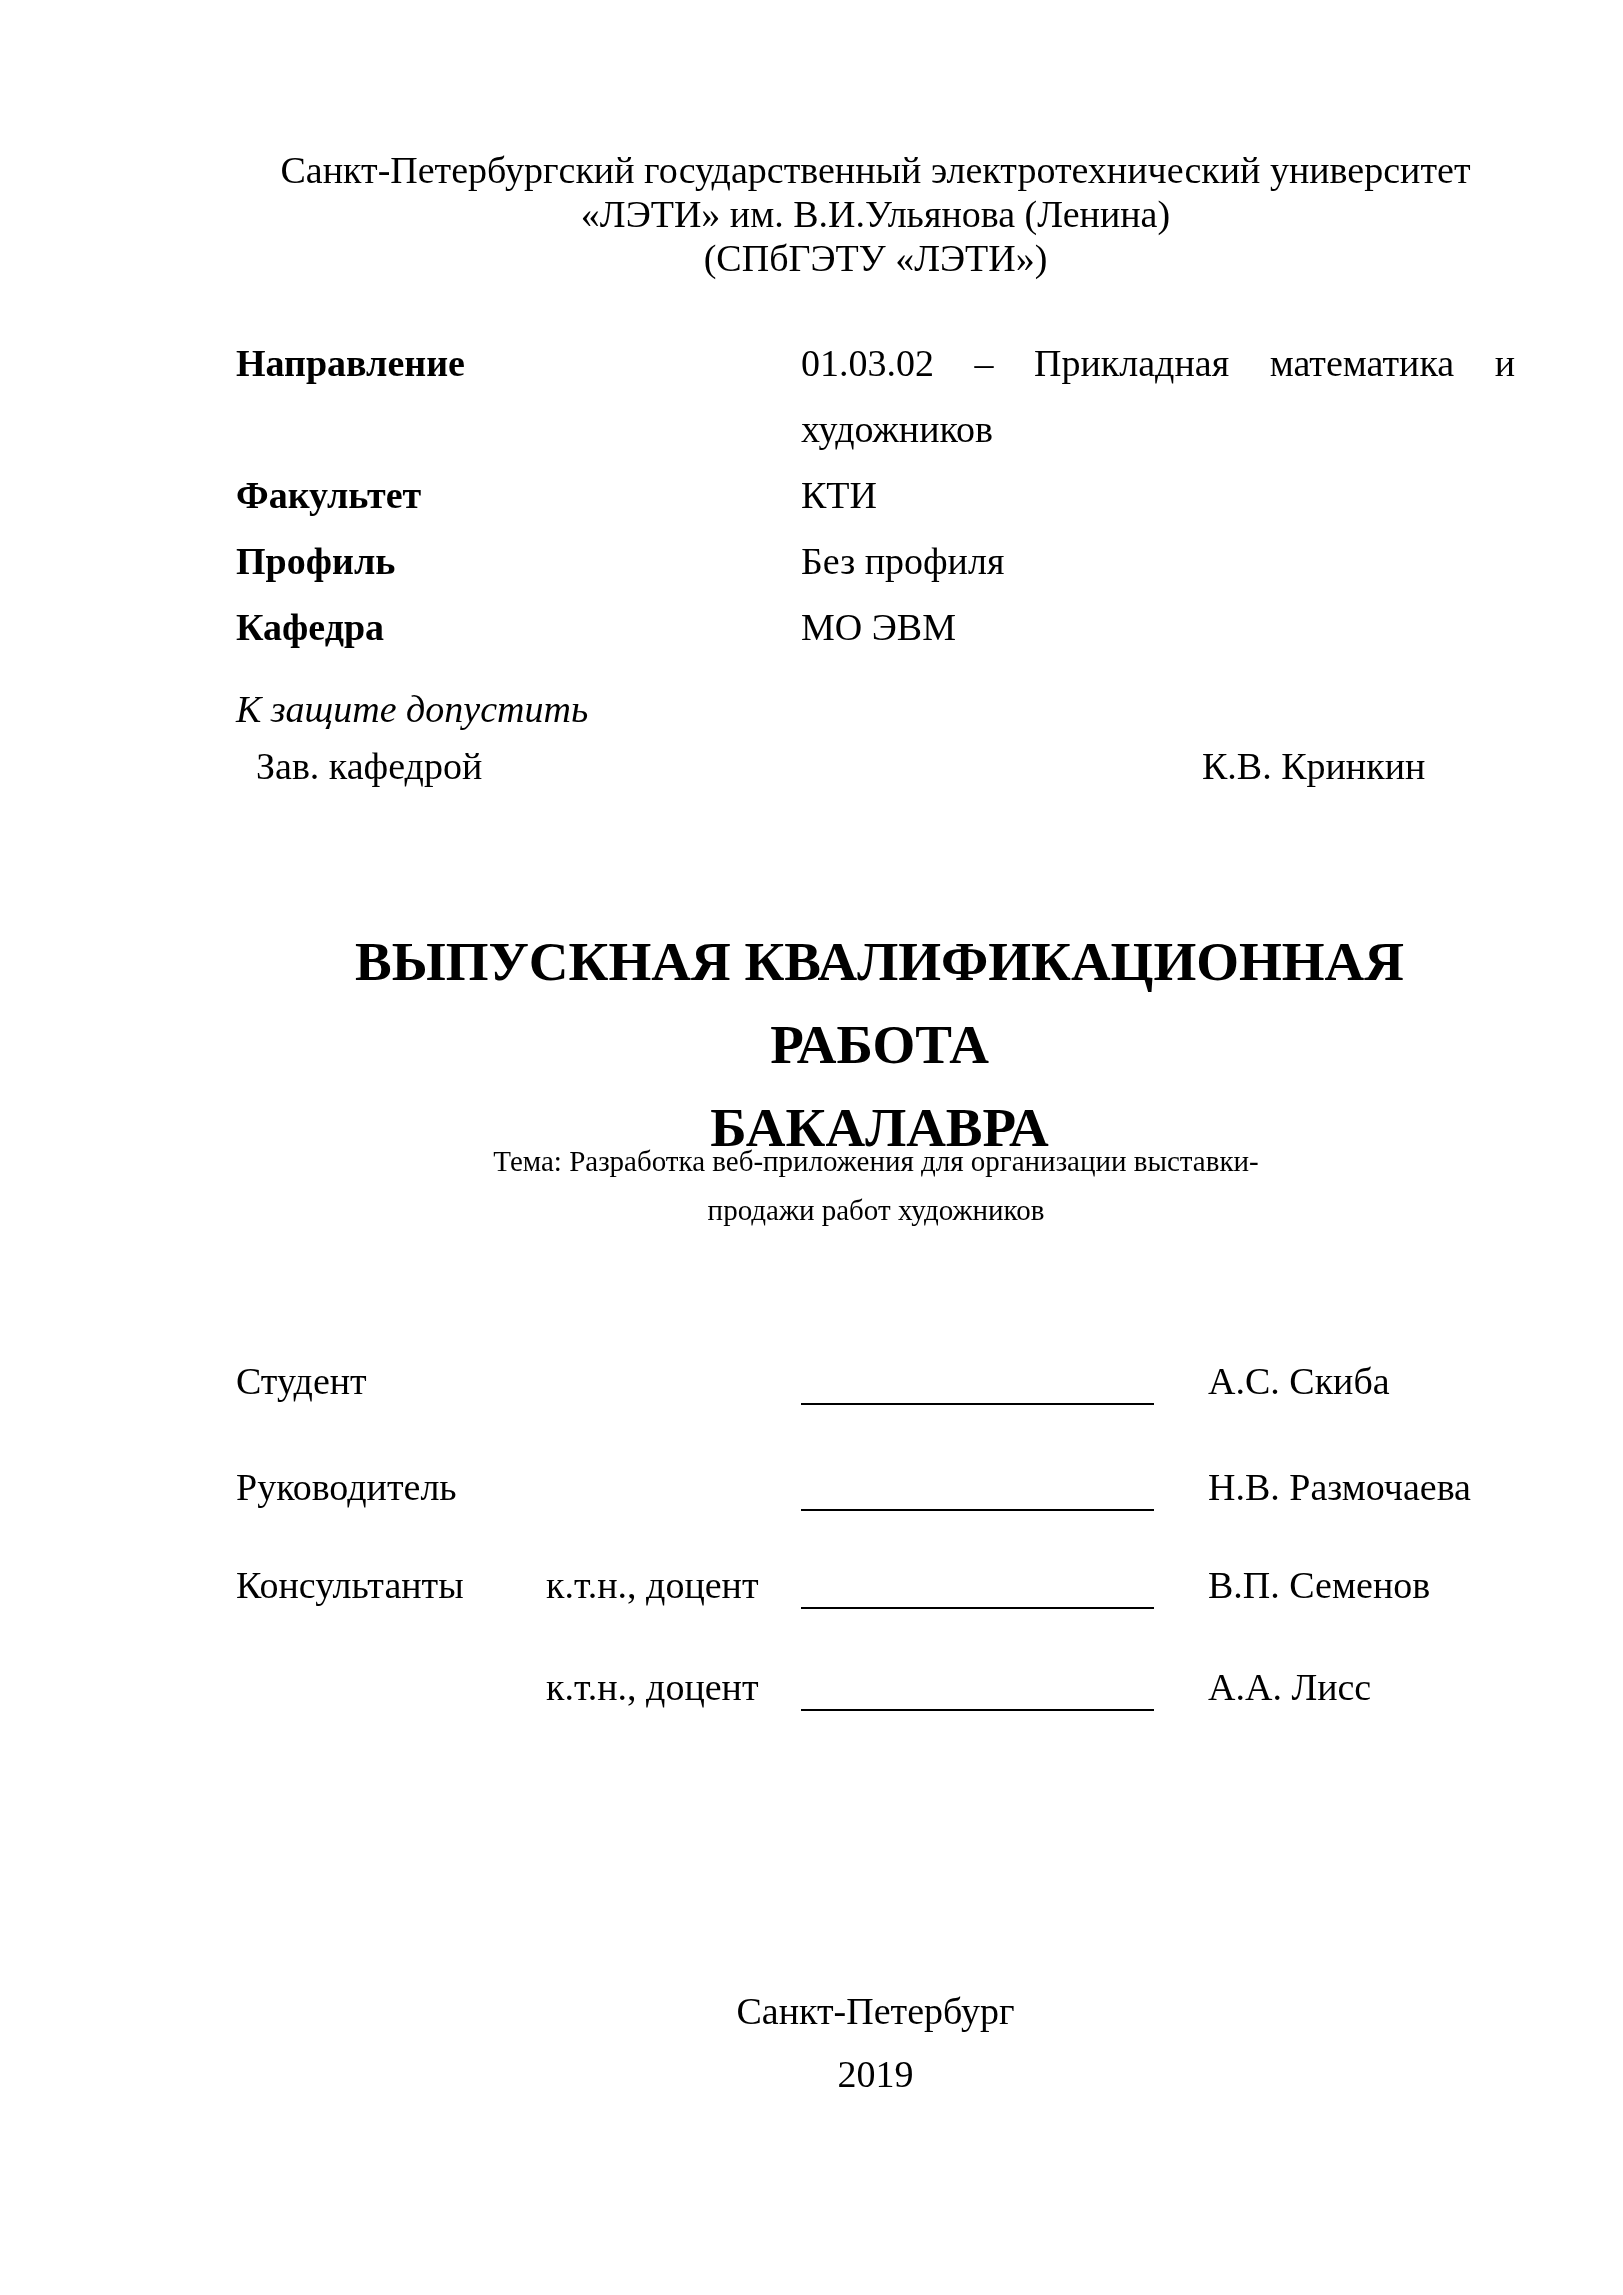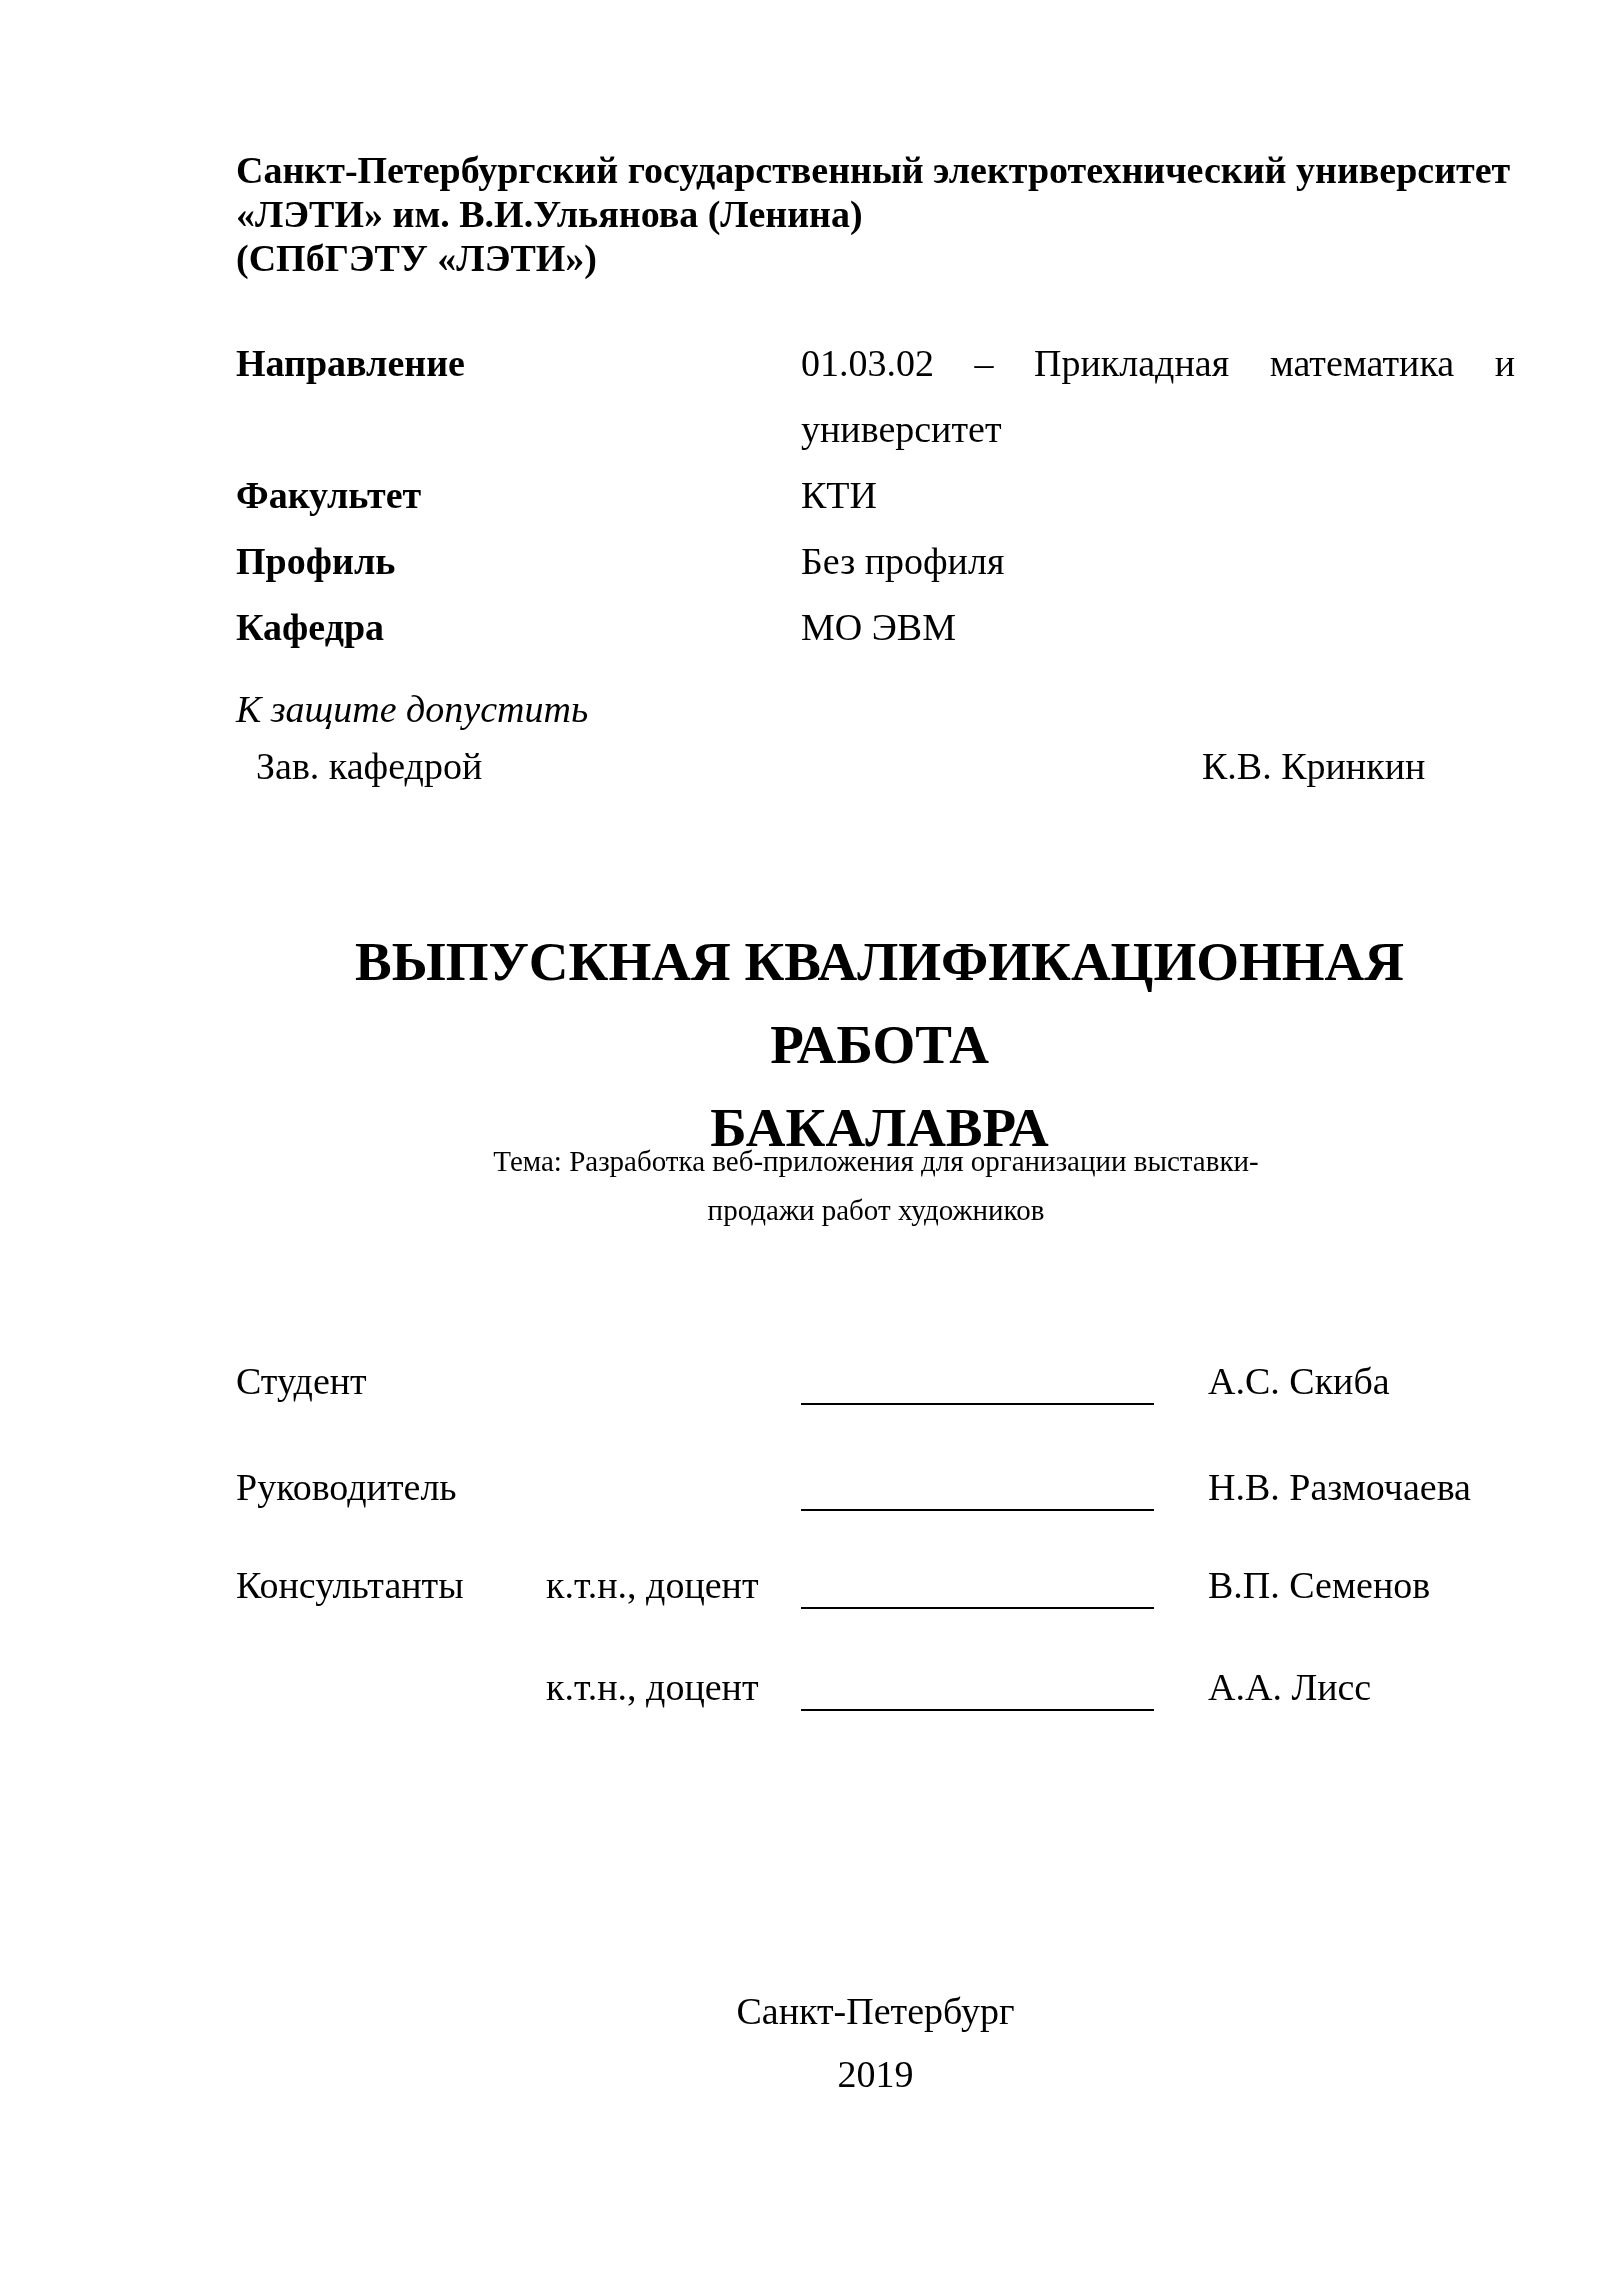--- a/index.html
+++ b/index.html
@@ -15,22 +15,22 @@
     color: #000000;
     font-family: "Liberation Serif", "DejaVu Serif", serif;
     overflow: hidden;
   }
   
   .header {
     position: absolute;
     top: 148px;
     left: 236px;
     right: 108px;
-    text-align: left;
-    font-weight: bold;
+    text-align: center;
+    font-weight: normal;
     font-size: 38px;
     line-height: 44px;
   }
   
   .details {
     position: absolute;
     top: 330px;
     left: 236px;
     right: 108px;
     font-size: 38px;
@@ -138,21 +138,21 @@
     <div>Санкт-Петербургский государственный электротехнический университет</div>
     <div>«ЛЭТИ» им. В.И.Ульянова (Ленина)</div>
     <div>(СПбГЭТУ «ЛЭТИ»)</div>
   </div>
 
   <div class="details">
     <div class="drow">
       <div class="dlabel">Направление</div>
       <div class="dvalue">
         <span class="just">01.03.02 – Прикладная математика и</span>
-        <span class="plain">университет</span>
+        <span class="plain">художников</span>
       </div>
     </div>
     <div class="drow">
       <div class="dlabel">Факультет</div>
       <div class="dvalue">КТИ</div>
     </div>
     <div class="drow">
       <div class="dlabel">Профиль</div>
       <div class="dvalue">Без профиля</div>
     </div>

